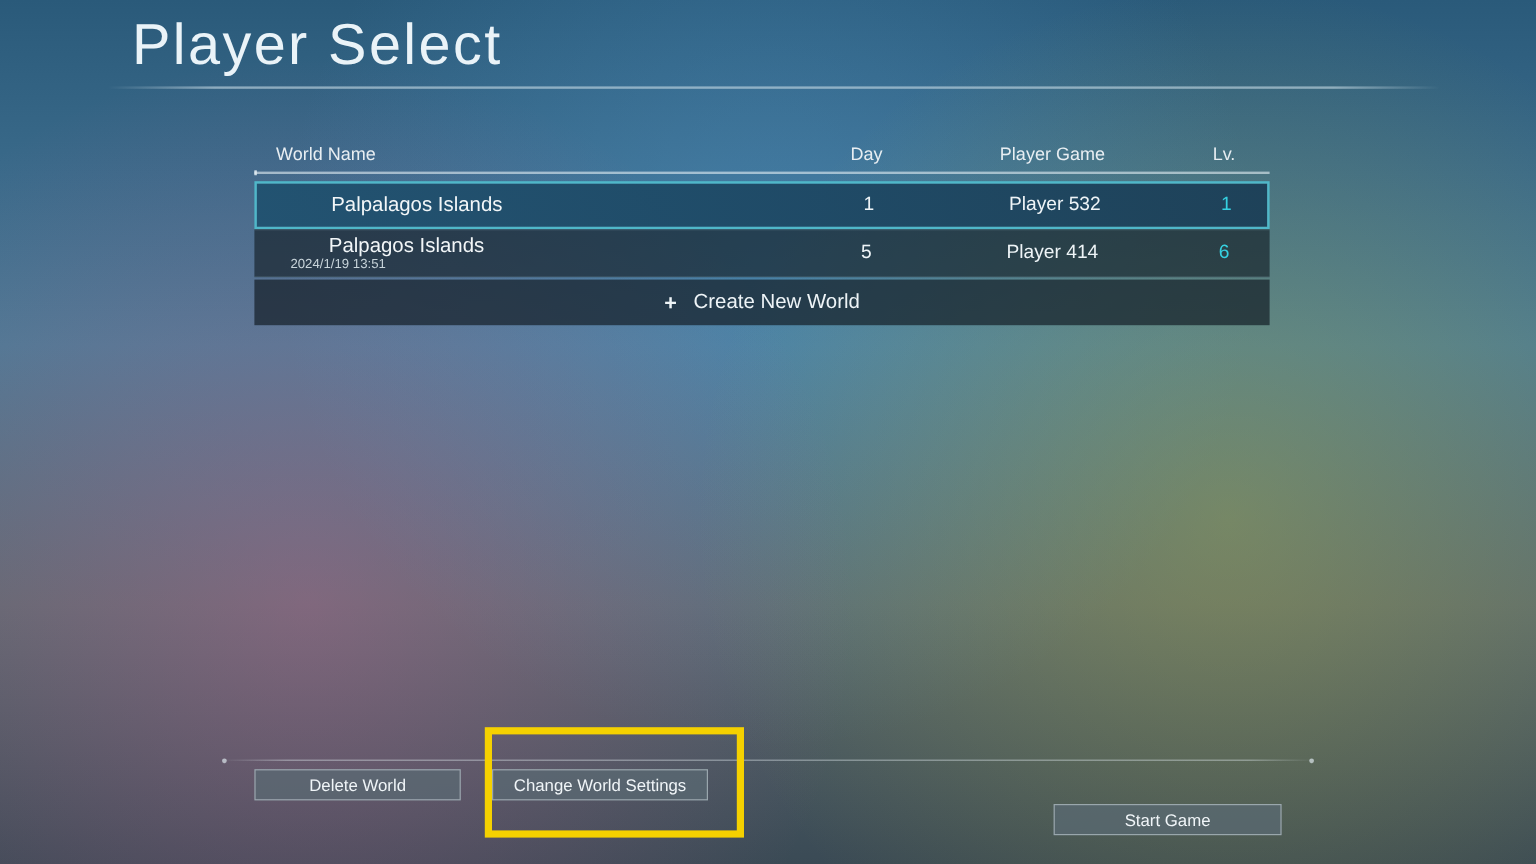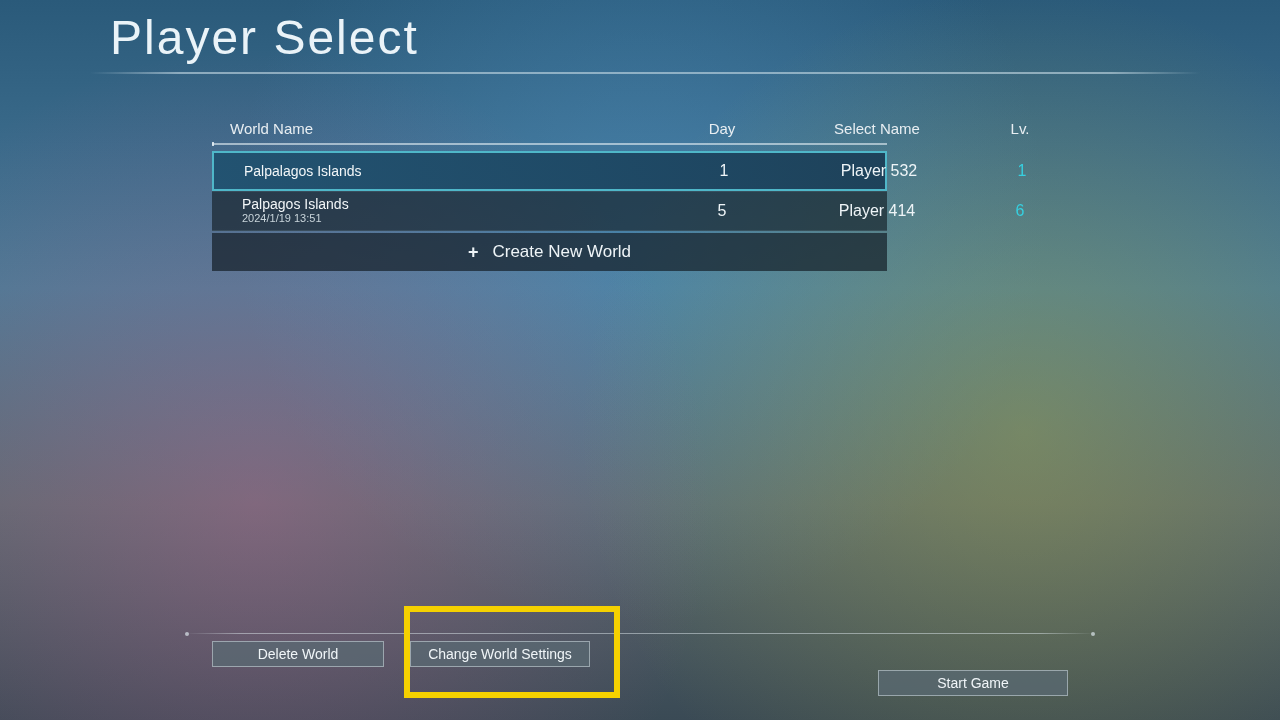--- a/index.html
+++ b/index.html
@@ -28,21 +28,21 @@
     left: 90px;
     top: 72px;
     width: 1110px;
     height: 2px;
     background: linear-gradient(90deg, rgba(200,220,230,0) 0%, rgba(200,220,230,0.6) 8%, rgba(200,220,230,0.6) 92%, rgba(200,220,230,0) 100%);
   }
   .table-wrap {
     position: absolute;
     left: 212px;
     top: 120px;
-    width: 675px;
+    width: 846px;
   }
   .thead {
     display: grid;
     grid-template-columns: 460px 100px 210px 76px;
     align-items: center;
     font-size: 15px;
     color: #e8eef2;
     padding: 0 0 6px 0;
   }
   .thead .c-world { padding-left: 18px; }
@@ -66,21 +66,21 @@
     border-top: 1px solid rgba(150,180,195,0.15);
     border-bottom: 1px solid rgba(150,180,195,0.15);
     cursor: pointer;
   }
   .row.selected {
     background: linear-gradient(90deg, rgba(30,80,110,0.9), rgba(25,60,85,0.9));
     border: 2px solid #4fb7c9;
     height: 40px;
   }
   .row .c-world { padding-left: 30px; display:flex; flex-direction:column; justify-content:center; line-height:1.05; }
-  .row .world-name { font-size: 14px; color:#f2f6f8; }
+  .row .world-name { font-size: 17px; color:#f2f6f8;margin-left:32px; }
   .row .world-date { font-size: 11px; color:#c8d4da; margin-top:1px; }
   .row .c-day, .row .c-player { text-align:center; font-size:16px; color:#eef4f7; }
   .row .c-lv { text-align:center; font-size:16px; color:#36d0e0; font-weight:500; }
   .create-row {
     height: 38px;
     background: rgba(20,30,38,0.7);
     display:flex; align-items:center; justify-content:center;
     gap:14px;
     font-size:17px;
     color:#eef4f7;
@@ -124,21 +124,21 @@
 </head>
 <body>
 
 <div class="title">Player Select</div>
 <div class="title-underline"></div>
 
 <div class="table-wrap">
   <div class="thead">
     <div class="c-world">World Name</div>
     <div class="c-day">Day</div>
-    <div class="c-player">Select Name</div>
+    <div class="c-player">Player Game</div>
     <div class="c-lv">Lv.</div>
   </div>
   <div class="thead-line"></div>
 
   <div class="row selected">
     <div class="c-world">
       <span class="world-name">Palpalagos Islands</span>
     </div>
     <div class="c-day">1</div>
     <div class="c-player">Player 532</div>

